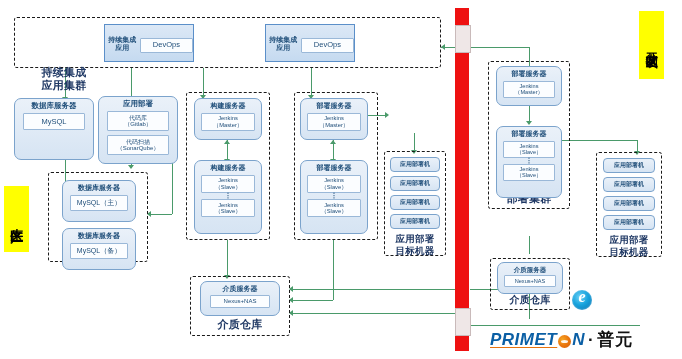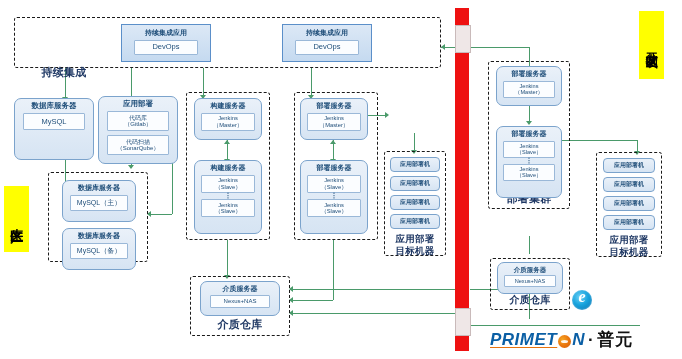--- a/index.html
+++ b/index.html
@@ -55,23 +55,22 @@
     line-height:1.1;
     border-radius:1px;
   }
   .comp .sub{display:block;}
 
   
   .rectbox{
     position:absolute;box-sizing:border-box;
     border:1px solid #5b8fc9;
     background:linear-gradient(180deg,#dce8f6 0%,#c5daf0 100%);
-    display:flex;flex-direction:column;align-items:center;
+    display:flex;flex-direction:row;align-items:center;
     padding-top:4px;
-    margin-left:17px;
   }
 
   
   .orange{
     position:absolute;box-sizing:border-box;
     border:1px solid #d78a4a;
     border-radius:5px;
     background:linear-gradient(180deg,#fbd0ac 0%,#f7bf93 100%);
     color:#7a3b10;font-weight:bold;
     display:flex;align-items:center;justify-content:center;
@@ -241,20 +240,21 @@
   <div class="firewall" style="left:455px;top:8px;width:14px;height:343px;"></div>
   <div class="firewall-node" style="left:455px;top:25px;width:14px;height:26px;"></div>
   <div class="firewall-node" style="left:455px;top:308px;width:14px;height:26px;"></div>
 
   <div class="zonetag" style="left:4px;top:186px;width:25px;height:66px;font-size:13px;">生产区</div>
   <div class="zonetag" style="left:639px;top:11px;width:25px;height:68px;font-size:12px;">开发测试区</div>
 
   <div class="group" style="left:14px;top:17px;width:427px;height:51px;">
     <div class="group-label" style="left:8px;top:8px;width:82px;font-size:11px;margin-top:40px;">
       <div>持续集成</div>
+      <div>应用集群</div>
     </div>
   </div>
 
   <div class="rectbox" style="left:104px;top:24px;width:90px;height:38px;">
     <div class="server-title" style="font-size:7px;margin-bottom:3px;">持续集成应用</div>
     <div class="comp" style="width:64px;height:15px;font-size:7.5px;">DevOps</div>
   </div>
 
   <div class="rectbox" style="left:265px;top:24px;width:90px;height:38px;">
     <div class="server-title" style="font-size:7px;margin-bottom:3px;">持续集成应用</div>

